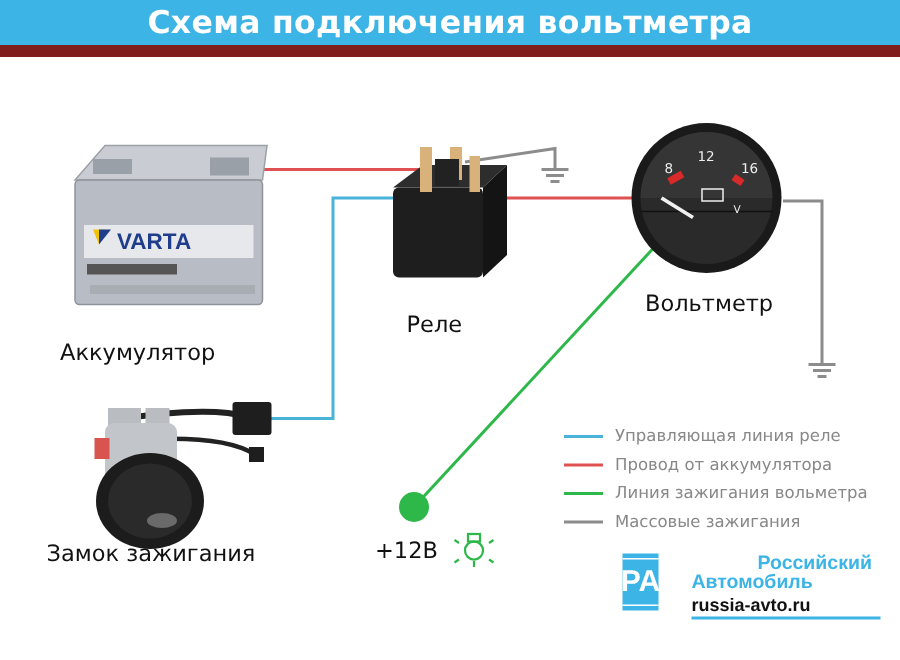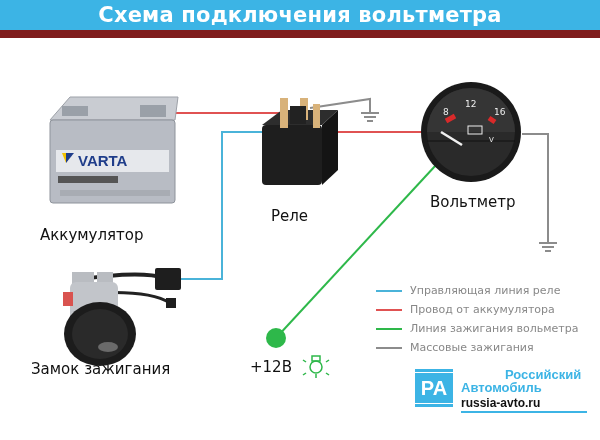--- a/index.html
+++ b/index.html
@@ -6,21 +6,21 @@
   body{width:600px;height:440px;background:#ffffff;position:relative;overflow:hidden;font-family:"DejaVu Sans","Liberation Sans",sans-serif;}
   .header{position:absolute;left:0;top:0;width:600px;height:38px;background:#3cb4e5;border-bottom:8px solid #7f1d1d;box-sizing:border-box;display:flex;align-items:center;justify-content:center;}
   .header-title{color:#ffffff;font-weight:bold;font-size:21px;letter-spacing:0.2px;}
   svg.wires{position:absolute;left:0;top:0;}
   .label{position:absolute;color:#111;font-size:15px;white-space:nowrap;}
   .legend{position:absolute;left:376px;top:281px;}
   .legend-row{display:flex;align-items:center;height:19px;}
   .legend-line{width:26px;height:2px;margin-right:8px;}
   .legend-text{font-size:11px;color:#888;}
   .logo{position:absolute;left:415px;top:367px;width:160px;height:46px;}
-  .logo-box{position:absolute;left:0;top:2px;width:38px;height:38px;background:#3cb4e5;color:#fff;font-weight:bold;font-size:20px;display:flex;align-items:center;justify-content:center;font-family:"Liberation Sans",sans-serif;}
+  .logo-box{position:absolute;left:0;top:2px;width:24px;height:38px;background:#3cb4e5;color:#fff;font-weight:bold;font-size:20px;display:flex;align-items:center;justify-content:center;font-family:"Liberation Sans",sans-serif;}
   .logo-box:before{content:"";position:absolute;left:0;right:0;top:3px;height:1px;background:#fff;}
   .logo-box:after{content:"";position:absolute;left:0;right:0;bottom:3px;height:1px;background:#fff;}
   .logo-line1,.logo-line2{position:absolute;left:46px;color:#3cb4e5;font-weight:bold;font-size:13px;line-height:13px;font-family:"Liberation Sans",sans-serif;}
   .logo-line1{top:1px;margin-left:44px;}
   .logo-line2{top:14px;}
   .logo-url{position:absolute;left:46px;top:29px;color:#111;font-size:12px;font-family:"Liberation Sans",sans-serif;font-weight:bold;}
   .logo-underline{position:absolute;left:46px;top:44px;width:126px;height:2px;background:#3cb4e5;}
 </style>
 </head>
 <body>

